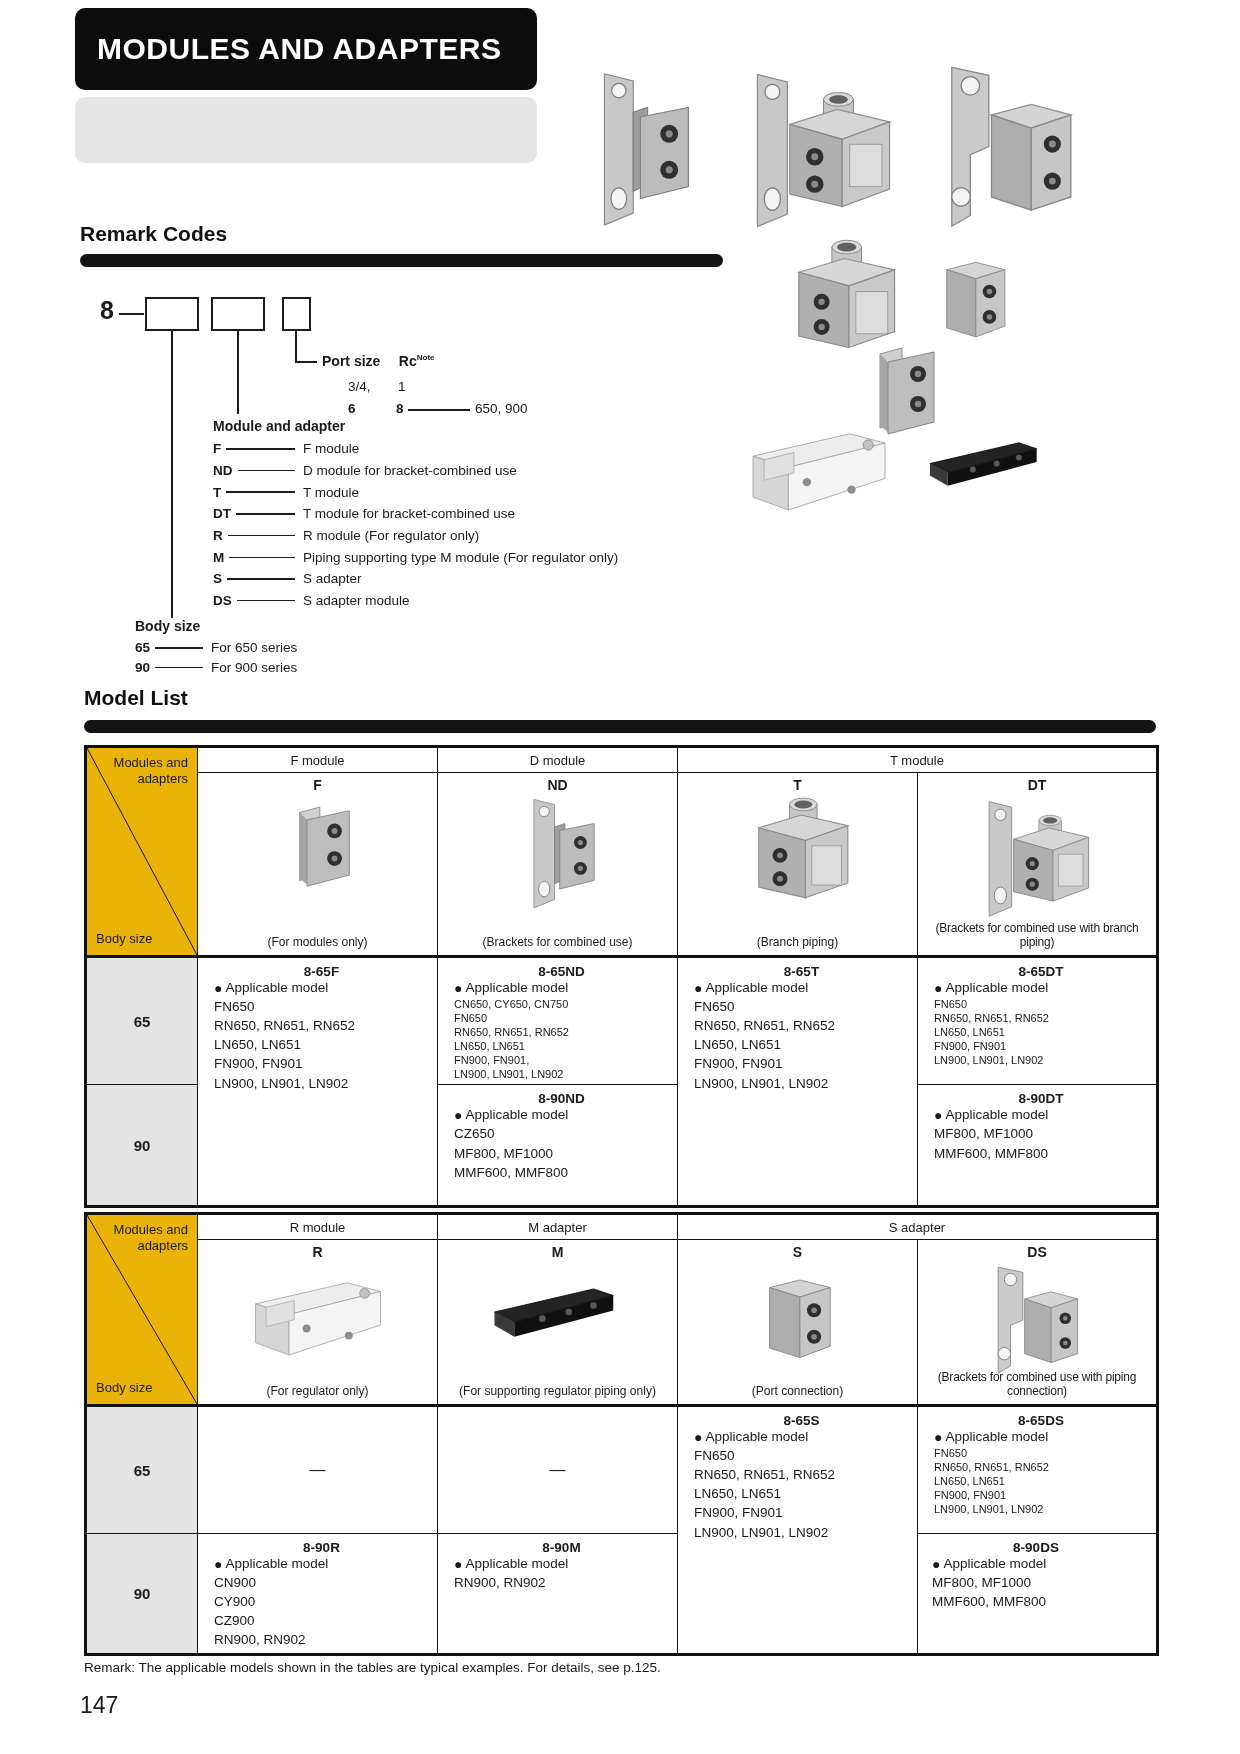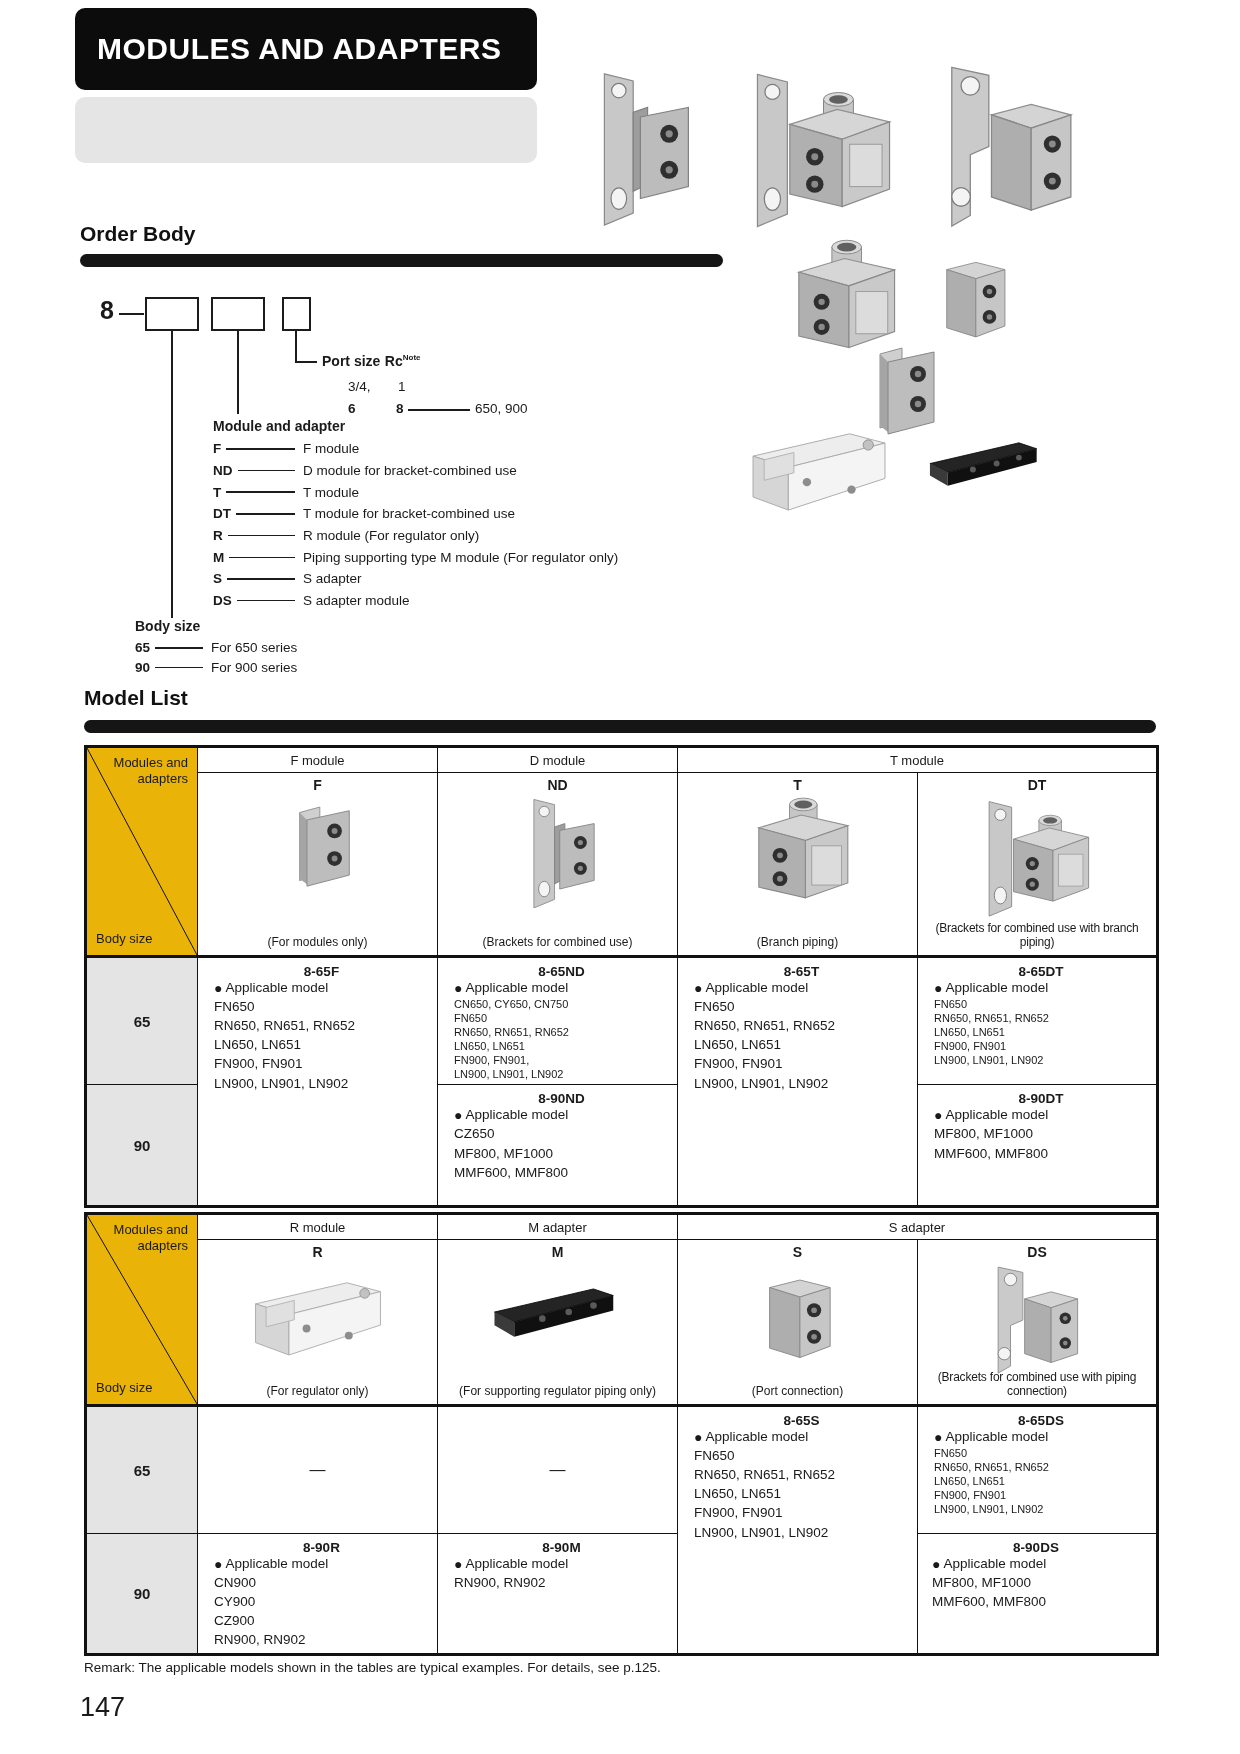--- a/index.html
+++ b/index.html
@@ -51,21 +51,21 @@
   .size-cell { background:#e4e4e4; text-align:center; vertical-align:middle !important; font-weight:bold; font-size:15px; }
   td.cell { padding:3px 8px 3px 16px; }
   .code { text-align:center; font-weight:bold; font-size:13.5px; margin:3px 0 1px; }
   .appl { display:flex; align-items:center; font-size:13.5px; margin:1px 0 2px; }
   .bullet { font-size:14px; margin-right:3px; line-height:1; }
   .models { font-size:13.5px; line-height:1.42; white-space:pre-line; }
   td.cell.small .models { font-size:11px; line-height:1.28; }
   td.dash { text-align:center; vertical-align:middle !important; font-size:16px; }
 
   .remark { font-size:13.5px; }
-  .page-num { font-size:27px; }
+  .page-num { font-size:23px; }
 </style>
 </head>
 <body>
 
 <div class="page">
 
   <svg width="0" height="0" style="position:absolute" aria-hidden="true">
     <defs>
       <symbol id="sym-f" viewBox="0 0 100 100">
         <polygon points="30,18 52,12 52,84 30,92" fill="#cfcfcf" stroke="#8f8f8f"></polygon>
@@ -182,37 +182,37 @@
         <use href="#sym-f"></use>
       </svg>
     <svg class="abs" style="left:180px; top:374px;" width="158" height="94">
         <use href="#sym-r"></use>
       </svg>
     <svg class="abs" style="left:364px; top:388px;" width="126" height="60">
         <use href="#sym-m"></use>
       </svg>
   </div>
 
-  <div class="abs section-heading" style="left:80px; top:222px;">Order Body</div>
+  <div class="abs section-heading" style="left:80px; top:222px;">Remark Codes</div>
   <div class="abs black-bar" style="left:80px; top:254px; width:643px;"></div>
 
   <div class="abs oc-prefix" style="left:100px; top:296px;">8</div>
   <div class="dline" style="left:119px; top:313px; width:25px; height:2px;"></div>
   <div class="code-box" style="left:145px; top:297px; width:54px; height:34px;"></div>
   <div class="code-box" style="left:211px; top:297px; width:54px; height:34px;"></div>
   <div class="code-box" style="left:282px; top:297px; width:29px; height:34px;"></div>
 
   <div class="dline" style="left:171px; top:331px; width:2px; height:287px;"></div>
   <div class="dline" style="left:237px; top:331px; width:2px; height:83px;"></div>
   <div class="dline" style="left:295px; top:331px; width:2px; height:32px;"></div>
   <div class="dline" style="left:295px; top:361px; width:22px; height:2px;"></div>
 
   <div class="abs" style="left:322px; top:352px;">
     <span class="oc-label">Port size</span>
-    <span class="oc-label" style=""><span>Rc</span><span class="oc-sup">Note</span></span>
+    <span class="oc-label" style="margin-left:14px;"><span>Rc</span><span class="oc-sup">Note</span></span>
   </div>
   <div class="abs oc-small" style="left:348px; top:379px;">3/4,</div>
   <div class="abs oc-small" style="left:398px; top:379px;">1</div>
   <div class="abs oc-small oc-bold" style="left:348px; top:401px;">6</div>
   <div class="abs oc-small oc-bold" style="left:396px; top:401px;">8</div>
   <div class="dline" style="left:408px; top:409px; width:62px; height:1.5px;"></div>
   <div class="abs oc-small" style="left:475px; top:401px;">650, 900</div>
 
   <div class="abs oc-label" style="left:213px; top:418px;">Module and adapter</div>
   <div class="abs" style="left:213px; top:438px; width:470px;">

